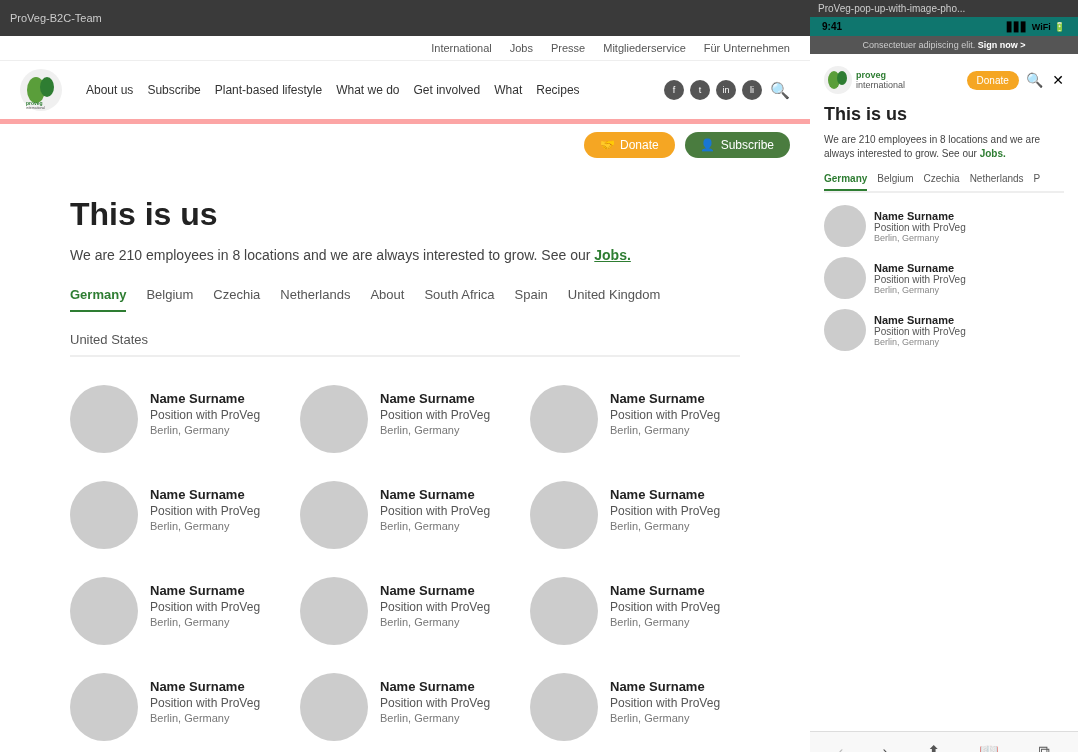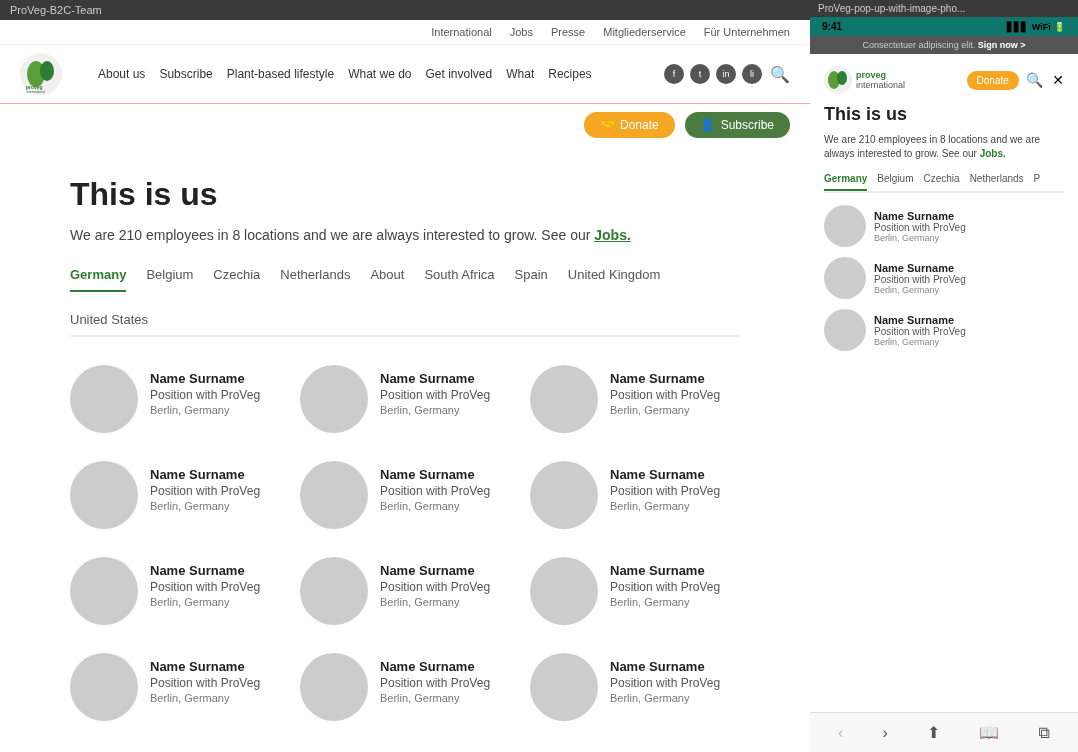--- a/index.html
+++ b/index.html
@@ -11,21 +11,21 @@
       background: #fff;
       display: flex;
       flex-direction: column;
       overflow: hidden;
     }
 
     .browser-title-bar {
       background: #3a3a3a;
       color: #ccc;
       font-size: 11px;
-      padding: 4px 10px;
+      padding: 12px 10px;
       display: flex;
       align-items: center;
       gap: 10px;
     }
 
     .top-banner {
       background: #2d2d2d;
       color: #ccc;
       text-align: center;
       font-size: 11px;
@@ -41,22 +41,22 @@
       font-size: 11px;
       color: #555;
       border-bottom: 1px solid #eee;
     }
     .secondary-nav span { cursor: pointer; }
 
     .main-nav {
       display: flex;
       align-items: center;
       padding: 8px 20px;
-      border-bottom: 1px solid #fca5a5;
-      gap: 24px;
+      border-bottom: 5px solid #fca5a5;
+      gap: 12px;
     }
     .logo-area {
       display: flex;
       align-items: center;
       gap: 6px;
       margin-right: 12px;
     }
     .logo-circle {
       width: 42px;
       height: 42px;

